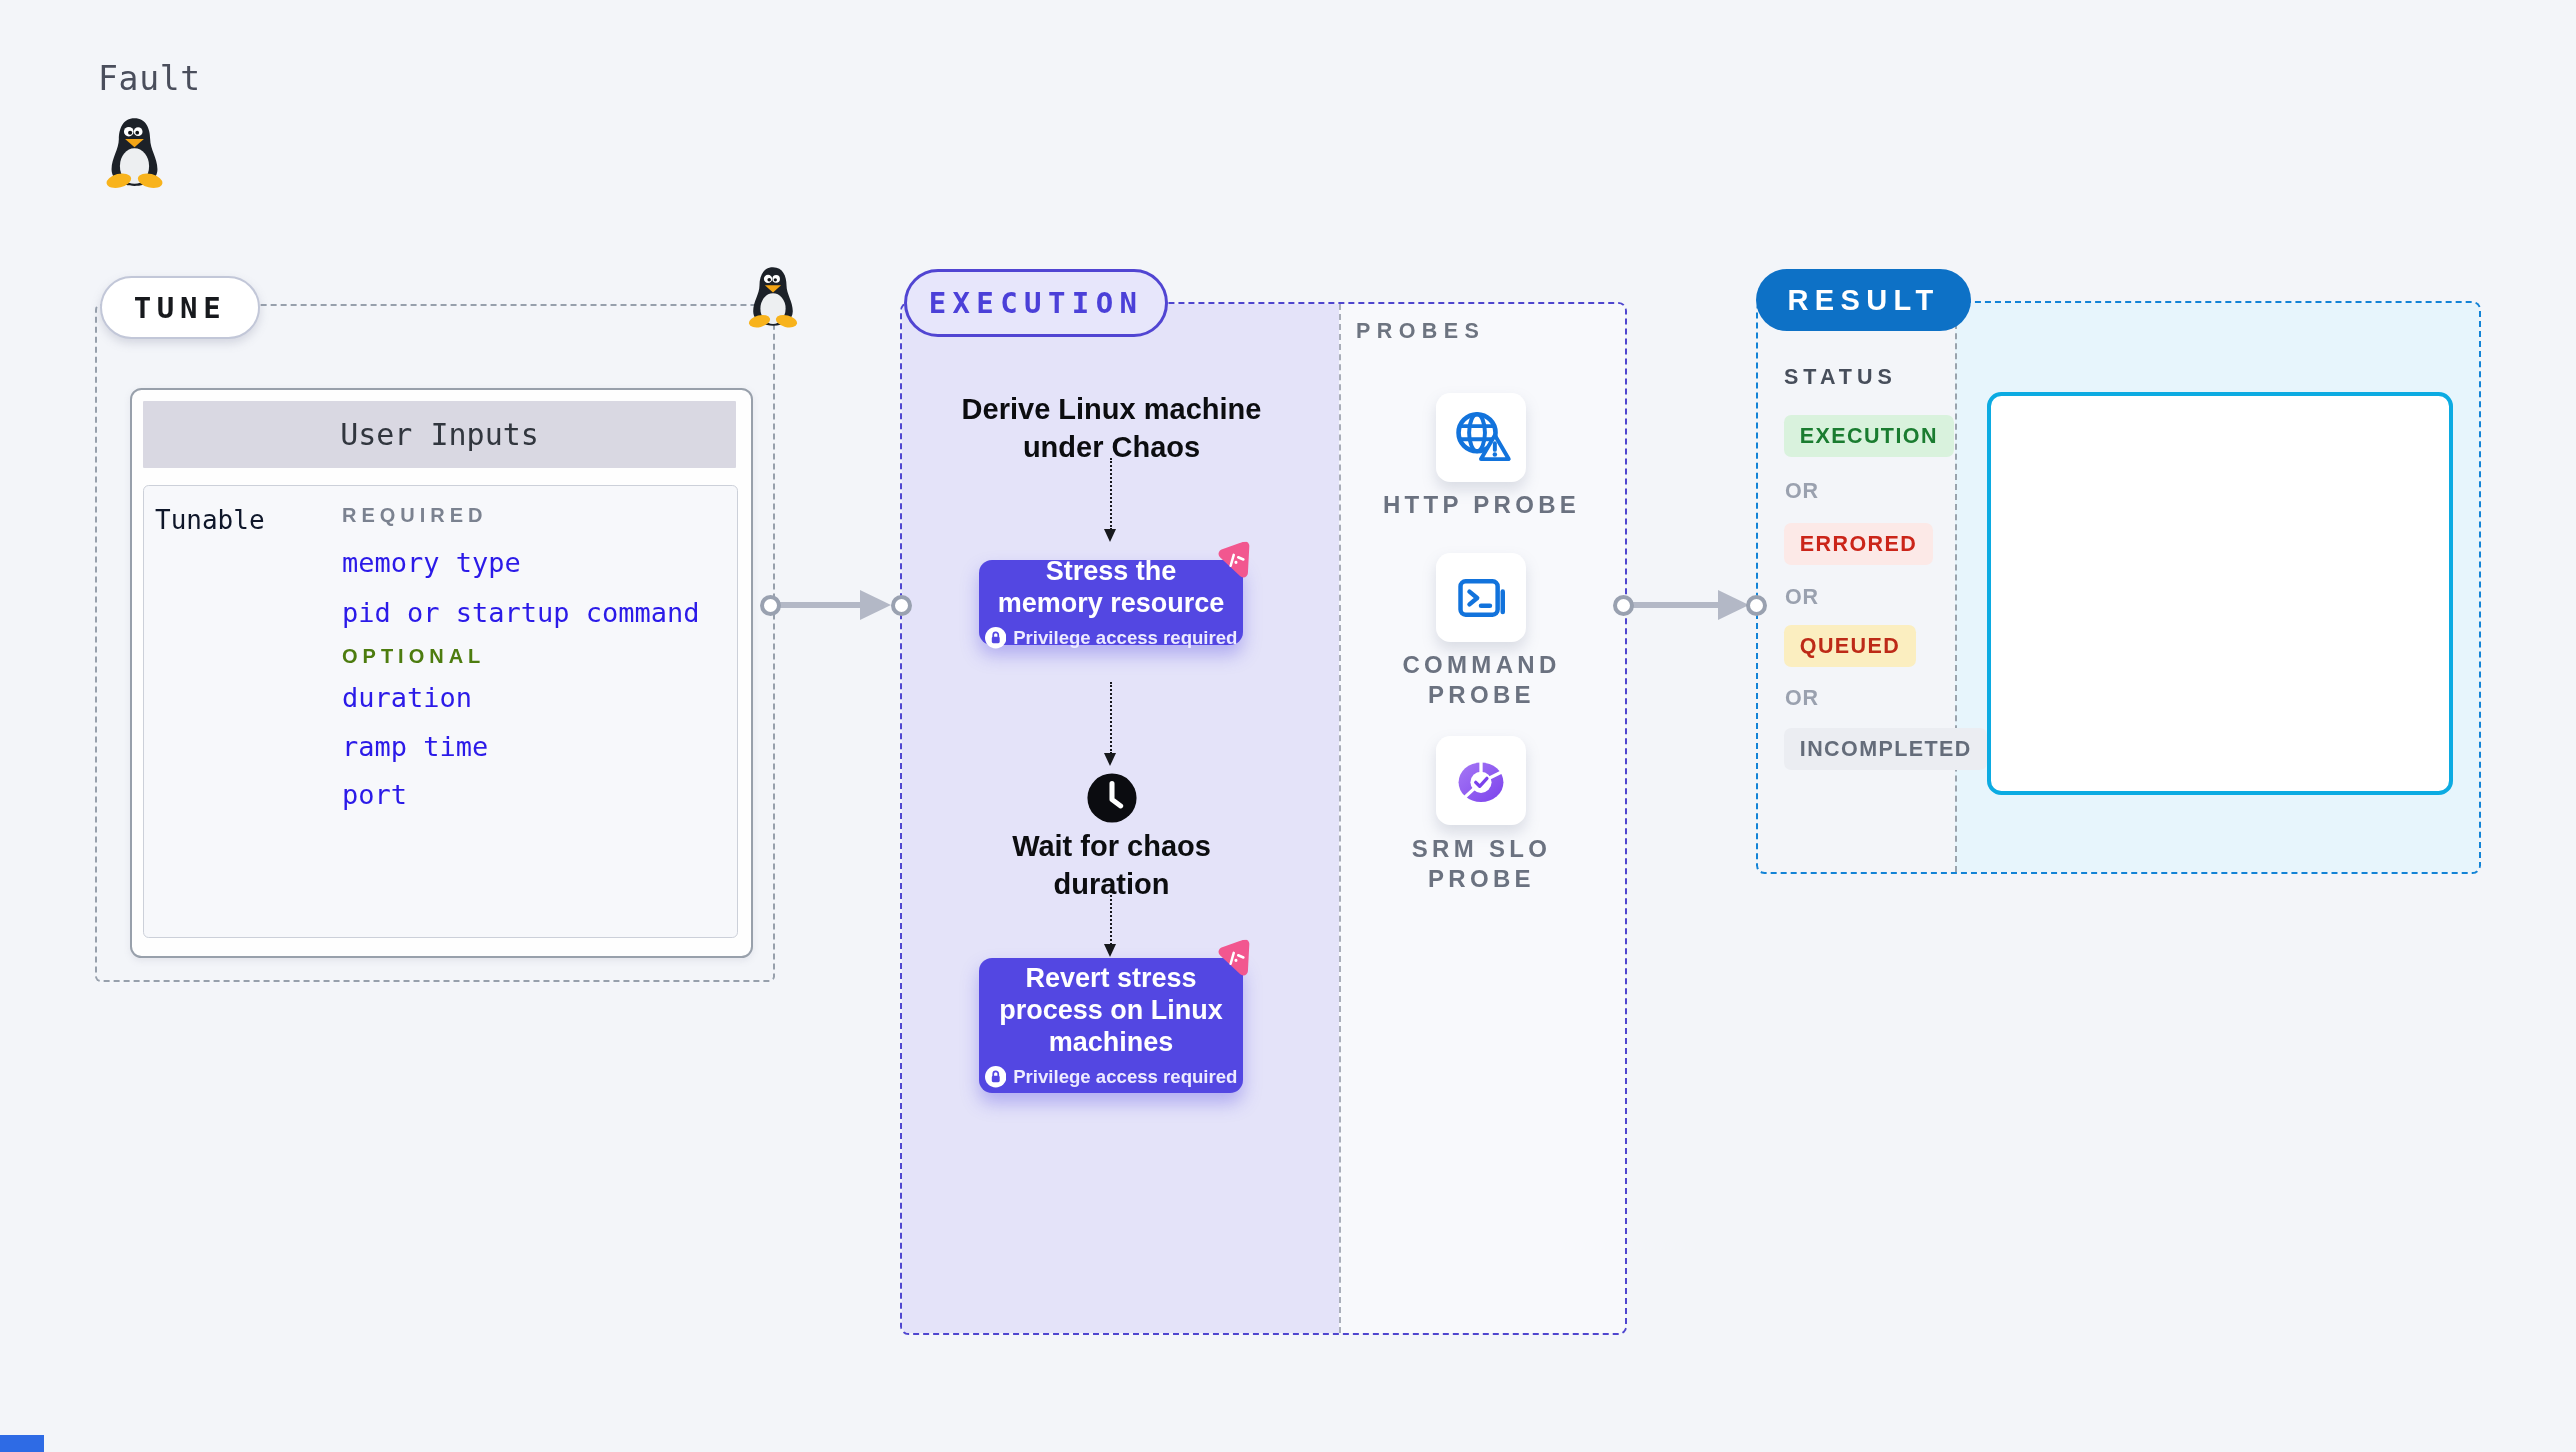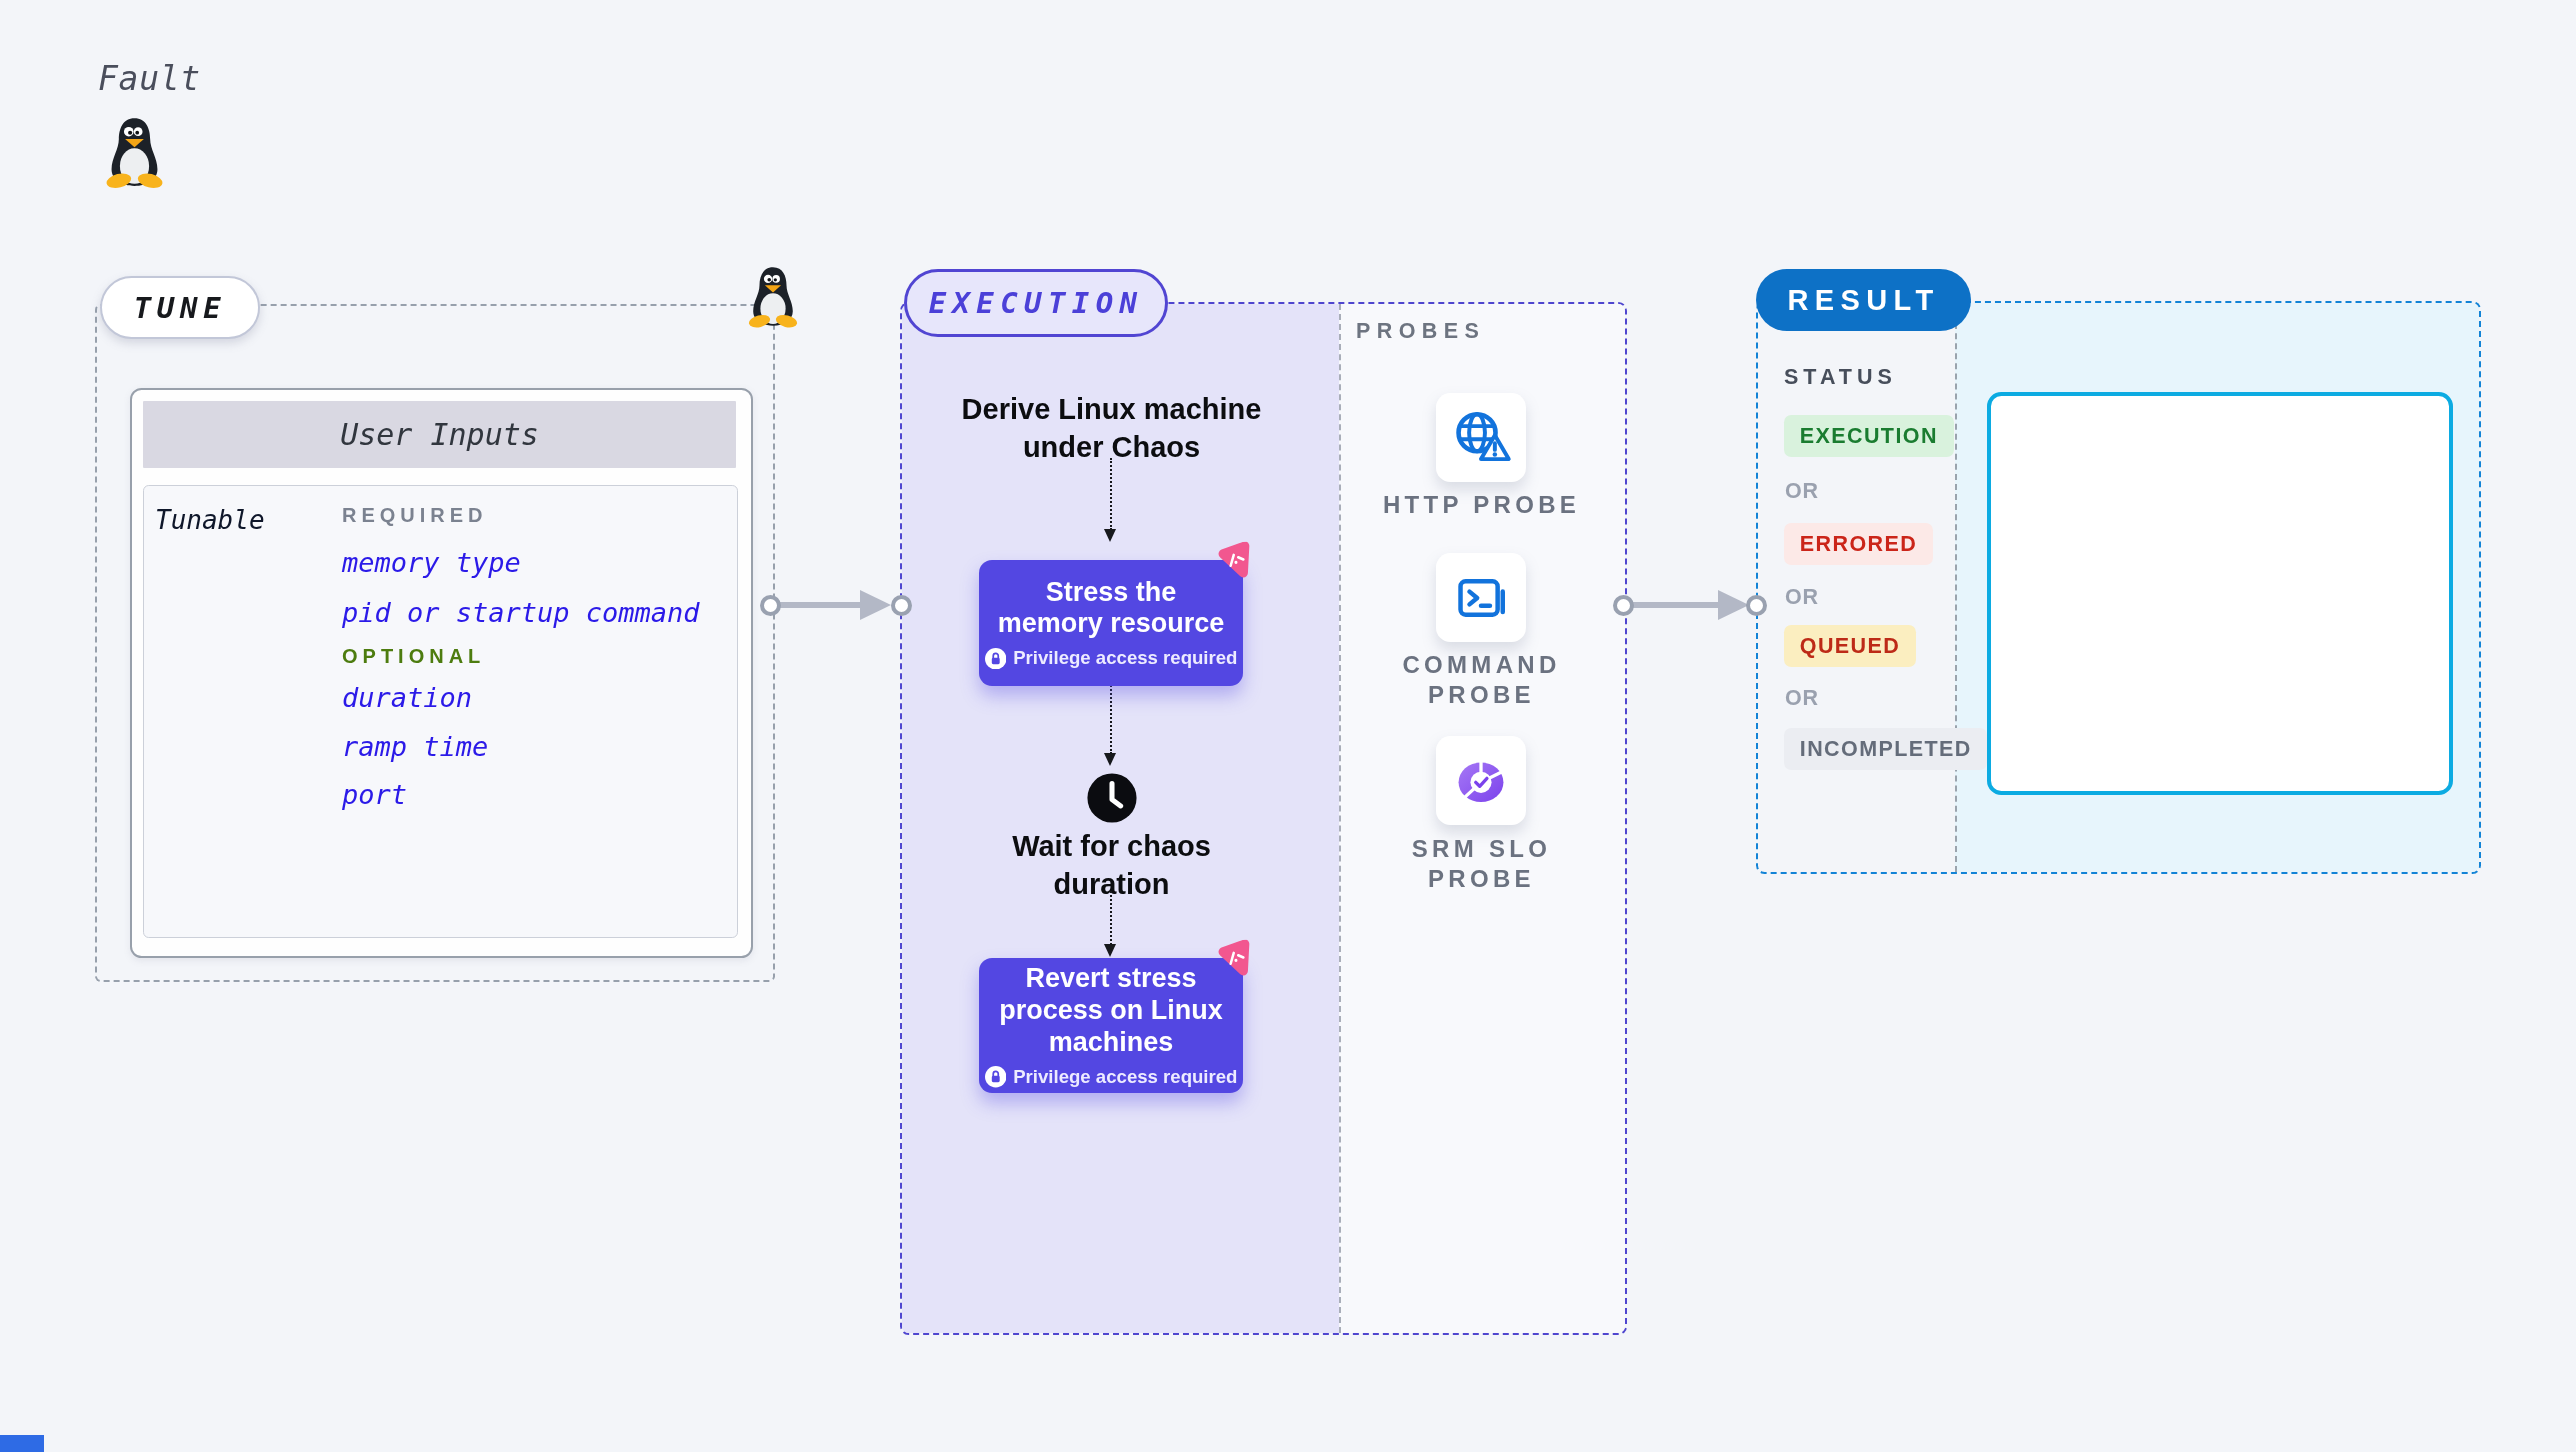--- a/index.html
+++ b/index.html
@@ -1,20 +1,20 @@
 <!DOCTYPE html>
 <html style="font-size:11.5px"><head>
 <meta charset="utf-8">
 <style>
   html,body{margin:0;padding:0;}
   body{width:2576px;height:1452px;overflow:hidden;}
   #canvas{position:relative;width:2576px;height:1452px;background:#f3f5f9;
           font-family:"Liberation Sans",sans-serif;color:#15181d;}
   .abs{position:absolute;}
-  .mono{font-family:"DejaVu Sans Mono",monospace;font-style:italic;}
+  .mono{font-family:"DejaVu Sans Mono",monospace;}
 
   
   .fault-eyebrow{left:98px;top:59px;font-size:33px;color:#4a4e5c;letter-spacing:0.7px;}
   .page-title{left:199px;top:123px;font-size:44px;font-weight:bold;color:#0b0c0e;letter-spacing:-0.7px;}
   .tux-large{left:103px;top:115px;width:63px;height:73px;}
   .tux-small{left:746px;top:264px;width:54px;height:64px;z-index:6;}
 
   
   .tune-box{left:95px;top:304px;width:676px;height:674px;border:2.1px dashed #97A0AC;border-radius:5.7px;}
   .exec-box{left:900px;top:302px;width:723px;height:1029px;border:2.9px dashed #4F46CF;border-radius:8.6px;overflow:hidden;display:flex;}
@@ -55,21 +55,21 @@
   .cd-a{left:760px;} .cd-b{left:891px;} .cd-c{left:1613px;} .cd-d{left:1746px;}
 
   
   .flow-text{width:301px;text-align:center;font-size:29px;font-weight:bold;color:#0C0D10;line-height:1.3;}
   .derive-text{left:961px;top:391px;}
   .wait-text{left:961px;top:828px;}
   .dot-arrow{border-left:2.9px dotted #16181C;left:1110px;}
   .da-1{top:458px;height:72px;} .da-2{top:682px;height:72px;} .da-3{top:891px;height:54px;}
   .dot-arrow::after{content:"";position:absolute;left:-7.9px;bottom:-11.5px;width:0;height:0;
         border-left:6.4px solid transparent;border-right:6.4px solid transparent;border-top:13px solid #16181C;}
-  .stress-box{left:979px;top:560px;width:264px;height:126px;}
+  .stress-box{left:979px;top:560px;width:264px;height:85px;}
   .revert-box{left:979px;top:958px;width:264px;height:135px;}
   .purple-box{background:#5347E2;border-radius:13px;box-shadow:0 10px 18.6px rgba(83,71,226,.35);
         display:flex;flex-direction:column;align-items:center;justify-content:center;z-index:3;}
   .purple-box .ptext{color:#fff;font-size:27px;font-weight:bold;line-height:1.18;text-align:center;}
   .priv-row{display:flex;align-items:center;gap:7.2px;margin-top:7.2px;}
   .priv-row span{color:#EDEBFF;font-size:18.6px;font-weight:bold;}
   .litmus{width:42px;height:42px;z-index:4;transform:rotate(-6deg);}
   .litmus.l1{left:1213px;top:543px;} .litmus.l2{left:1213px;top:941px;}
   .clock-wrap{left:1086px;top:772px;width:52px;height:52px;}
   

